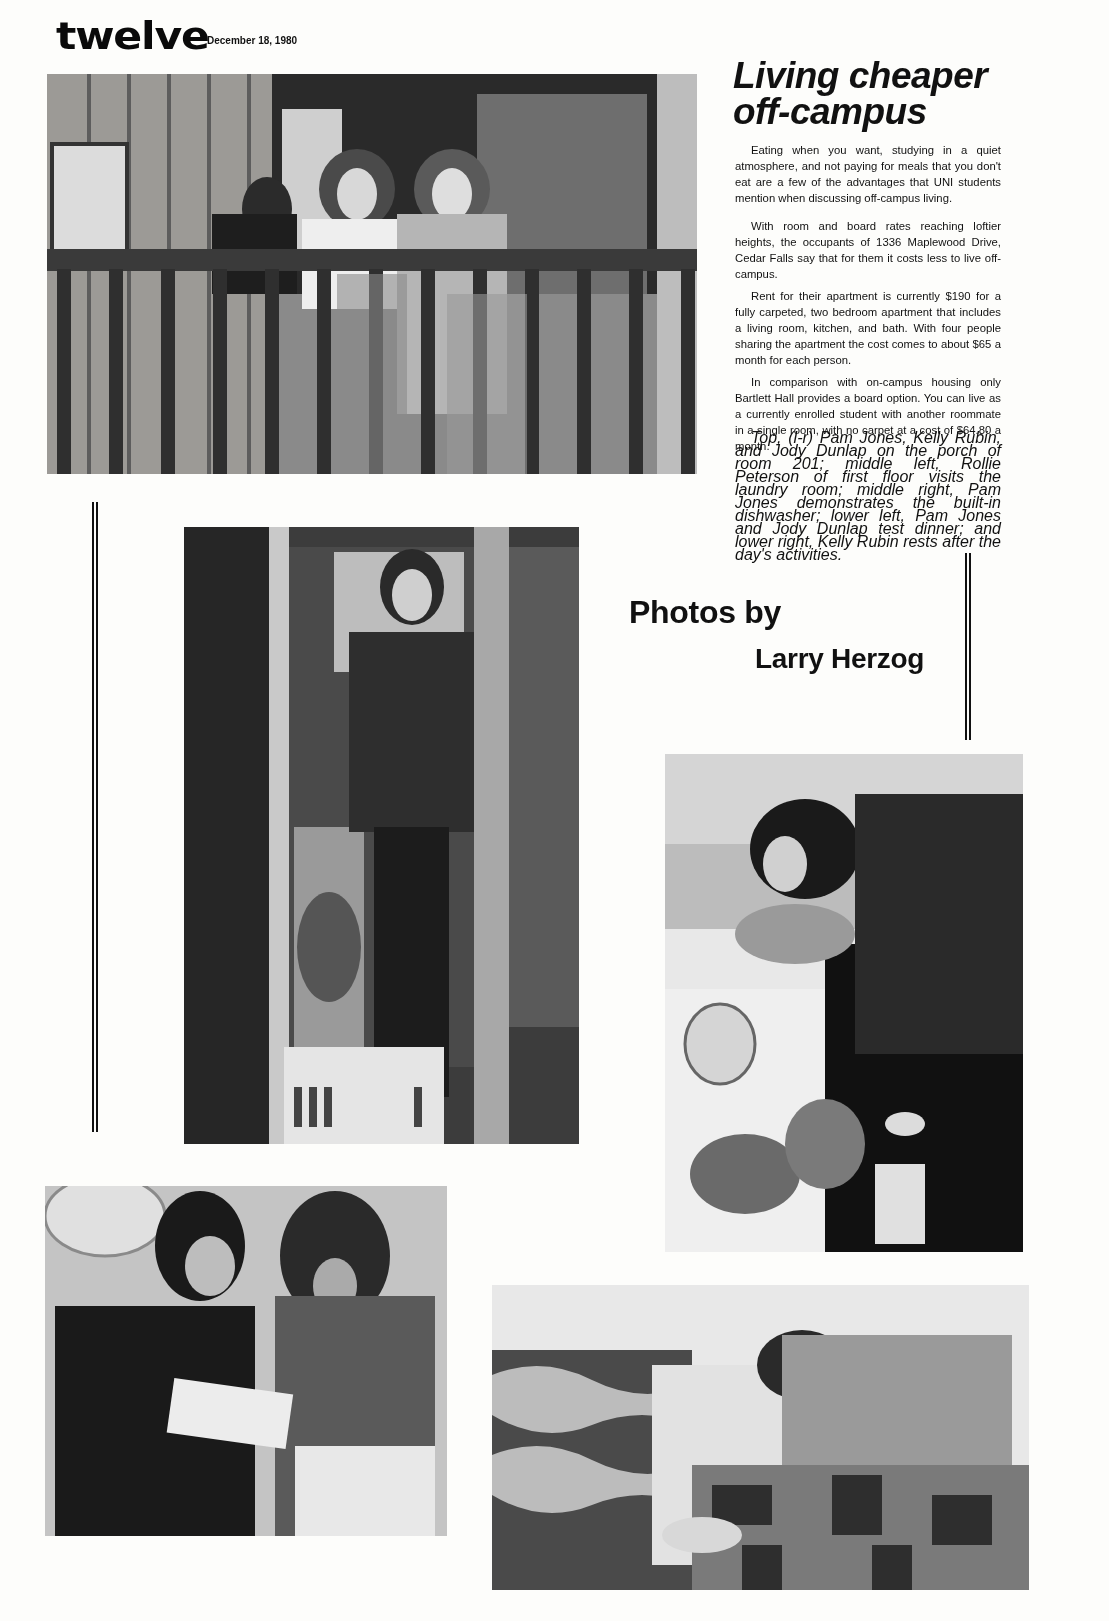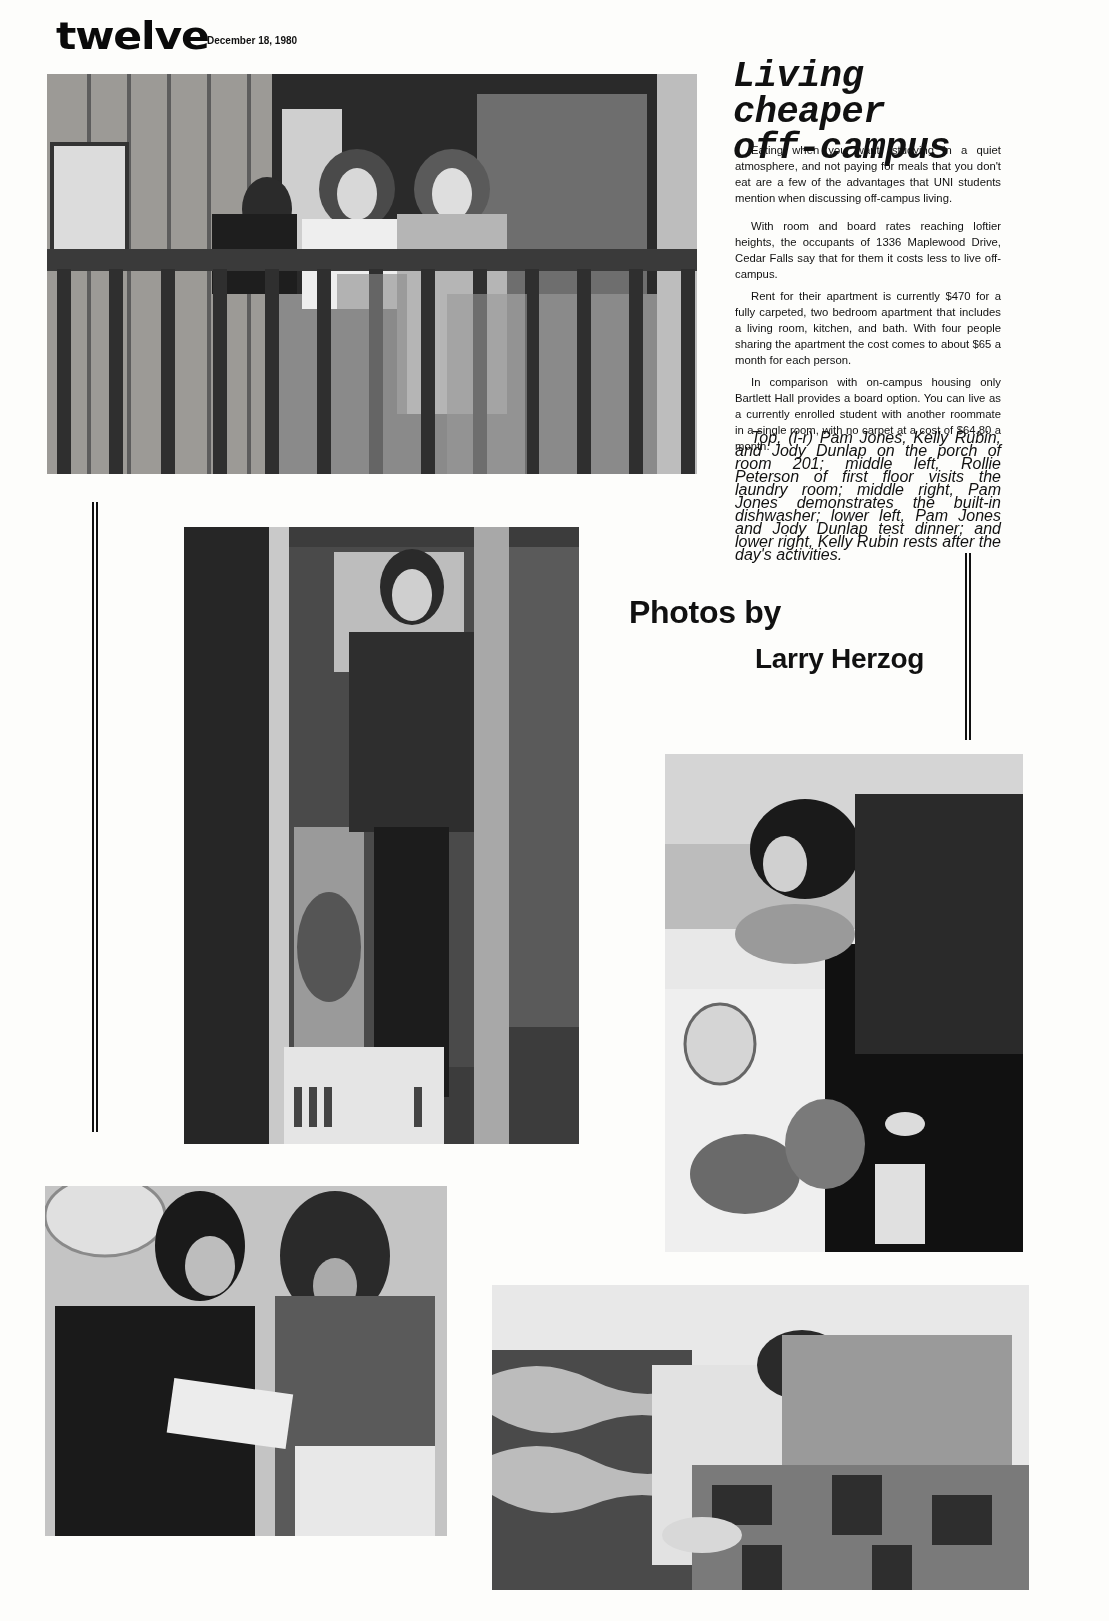--- a/index.html
+++ b/index.html
@@ -5,21 +5,21 @@
     * { box-sizing: border-box; margin: 0; padding: 0; }
     html, body { width: 1109px; height: 1621px; background: #fdfdfb; overflow: hidden; }
     body { position: relative; font-family: "Liberation Sans", sans-serif; color: #111; }
 
     .masthead { position: absolute; left: 56px; top: 18px; font-family: "DejaVu Sans", sans-serif; font-weight: 900; font-size: 37px; letter-spacing: -1px; line-height: 1; transform: scaleX(1.15); transform-origin: left center; color: #0a0a0a; }
     .dateline { position: absolute; left: 207px; top: 35px; font-size: 10px; font-weight: bold; }
 
     .photo { position: absolute; overflow: hidden; background: #7a7a7a; }
     .photo svg { width: 100%; height: 100%; display: block; }
 
-    .headline { position: absolute; left: 733px; top: 58px; width: 300px; font-family: Liberation Mono, monospace; font-weight: bold; font-style: italic; font-size: 37px; line-height: 36px; letter-spacing: -0.5px; }
+    .headline { position: absolute; left: 733px; top: 58px; width: 300px; font-family: Liberation Sans, sans-serif; font-weight: bold; font-style: italic; font-size: 37px; line-height: 36px; letter-spacing: -0.5px; }
 
     .body-text { position: absolute; left: 735px; top: 142px; width: 266px; font-size: 11.3px; line-height: 16px; text-align: justify; }
     .body-text p { text-indent: 16px; margin-bottom: 6px; }
     .body-text p.first { margin-bottom: 12px; }
     .caption { position: absolute; left: 735px; top: 431px; width: 266px; font-size: 16px; line-height: 13px; font-style: italic; text-align: justify; text-indent: 16px; }
 
     .credit-1 { position: absolute; left: 629px; top: 594px; font-size: 32px; font-weight: bold; letter-spacing: -0.3px; }
     .credit-2 { position: absolute; left: 755px; top: 643px; font-size: 28px; font-weight: bold; letter-spacing: -0.3px; }
 
     .rule { position: absolute; width: 6px; border-left: 2px solid #111; border-right: 2px solid #111; }
@@ -76,21 +76,21 @@
 </div>
 
 <div class="headline">
   <div>Living cheaper</div>
   <div>off-campus</div>
 </div>
 
 <div class="body-text">
   <p class="first">Eating when you want, studying in a quiet atmosphere, and not paying for meals that you don't eat are a few of the advantages that UNI students mention when discussing off-campus living.</p>
   <p>With room and board rates reaching loftier heights, the occupants of 1336 Maplewood Drive, Cedar Falls say that for them it costs less to live off-campus.</p>
-  <p>Rent for their apartment is currently $470 for a fully carpeted, two bedroom apartment that includes a living room, kitchen, and bath. With four people sharing the apartment the cost comes to about $65 a month for each person.</p>
+  <p>Rent for their apartment is currently $190 for a fully carpeted, two bedroom apartment that includes a living room, kitchen, and bath. With four people sharing the apartment the cost comes to about $65 a month for each person.</p>
   <p>In comparison with on-campus housing only Bartlett Hall provides a board option. You can live as a currently enrolled student with another roommate in a single room, with no carpet at a cost of $64.80 a month.</p>
 </div>
 
 <div class="caption">Top, (l-r) Pam Jones, Kelly Rubin, and Jody Dunlap on the porch of room 201; middle left, Rollie Peterson of first floor visits the laundry room; middle right, Pam Jones demonstrates the built-in dishwasher; lower left, Pam Jones and Jody Dunlap test dinner; and lower right, Kelly Rubin rests after the day's activities.</div>
 
 <div class="rule" style="left:92px; top:502px; height:630px;"></div>
 <div class="rule" style="left:965px; top:553px; height:187px;"></div>
 
 <div class="credit-1">Photos by</div>
 <div class="credit-2">Larry Herzog</div>

